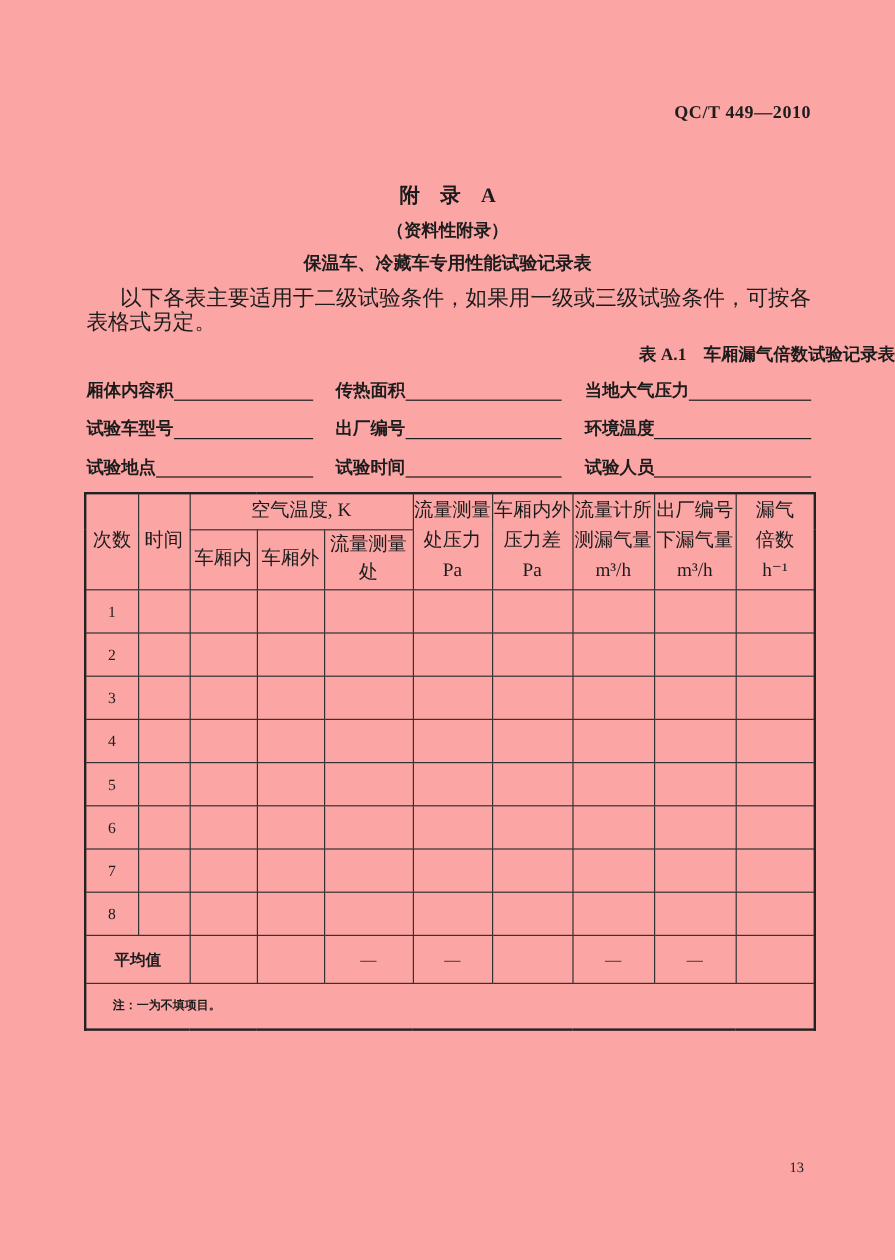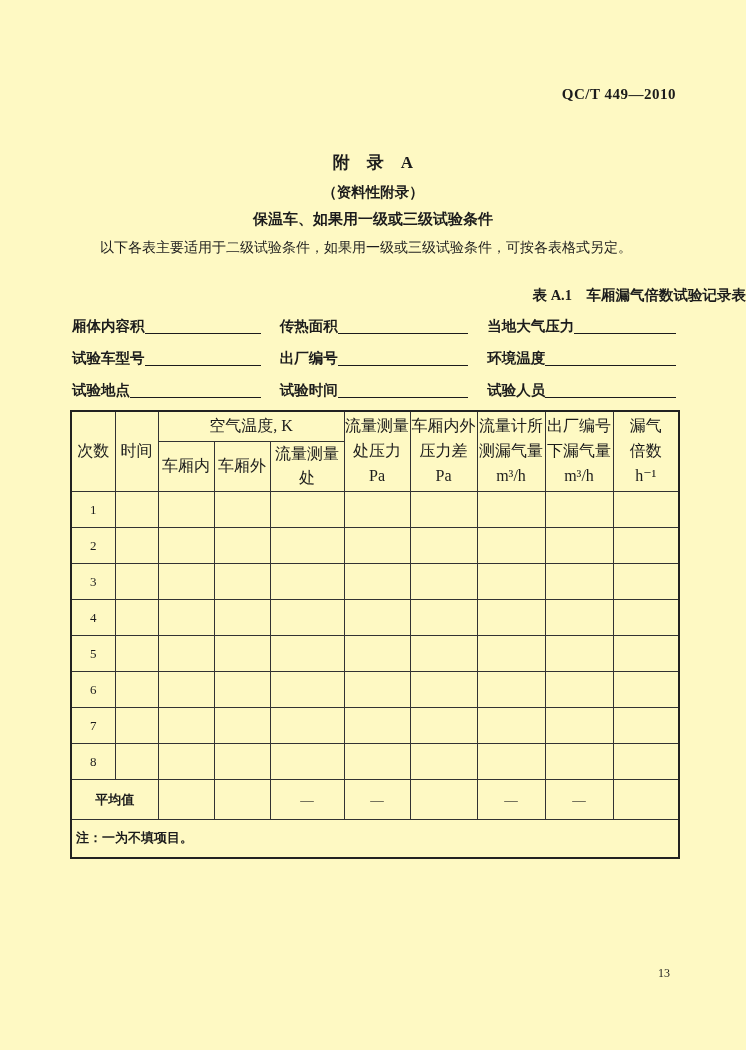--- a/index.html
+++ b/index.html
@@ -1,36 +1,36 @@
 <!DOCTYPE html>
 <html><head>
 <meta charset="utf-8">
 <style>
   html,body{margin:0;padding:0;}
   body{background:#e8e8e8;}
   .page{
     position:relative;
     width:746px;height:1050px;
     margin:0 auto;
-    background:#fef9c3;
+    background:#fca5a5;
     color:#1c1c1c;
     font-family:"Liberation Serif","DejaVu Serif",serif;
     overflow:hidden;
   }
   .doc-number{
     position:absolute;top:86px;right:70px;
     font-size:15px;font-weight:bold;letter-spacing:0.5px;
   }
   .title-block{position:absolute;top:151px;left:0;width:100%;text-align:center;}
   .appendix-title{font-size:17px;font-weight:bold;margin:0 0 9px 0;}
   .appendix-subtitle{font-size:14.5px;font-weight:bold;margin:0 0 8px 0;}
   .appendix-heading{font-size:15px;font-weight:bold;margin:0;}
   .intro{
     position:absolute;top:238px;left:72px;width:606px;
-    font-size:14px;line-height:20px;text-indent:28px;
+    font-size:18px;line-height:20px;text-indent:28px;
   }
   .caption{
     position:absolute;top:286px;left:0;width:100%;
     text-align:right;font-size:14.5px;font-weight:bold;
   }
   .form-fields{position:absolute;top:311px;left:72px;width:604px;}
   .form-row{display:flex;height:23px;margin-bottom:9px;}
   .form-cell{flex:1;display:flex;align-items:flex-end;margin-right:19px;}
   .form-cell:last-child{margin-right:0;}
   .form-label{font-size:14.5px;font-weight:bold;white-space:nowrap;line-height:1;padding-bottom:1px;}
@@ -51,37 +51,37 @@
     font-family:"Liberation Serif","DejaVu Serif",serif;
   }
   tr.hdr-top{height:30px;}
   tr.hdr-sub{height:32px;}
   tr.body-row{height:36px;}
   tr.body-row td{font-size:13px;}
   tr.avg-row{height:40px;}
   tr.avg-row td{font-size:13.5px;}
   tr.avg-row td.avg-label{font-weight:bold;font-size:13px;text-align:center;}
   tr.note-row{height:38px;}
-  tr.note-row td{text-align:left;padding-left:4px;font-size:13px;font-weight:bold;}
+  tr.note-row td{text-align:left;padding-left:22px;font-size:10px;font-weight:bold;}
   .page-number{
     position:absolute;top:966px;right:76px;
     font-size:12px;
   }
 </style>
 </head>
 <body>
 
 <div class="page">
 
   <div class="doc-number">QC/T 449—2010</div>
 
   <div class="title-block">
     <p class="appendix-title">附　录　A</p>
     <p class="appendix-subtitle">（资料性附录）</p>
-    <p class="appendix-heading">保温车、如果用一级或三级试验条件</p>
+    <p class="appendix-heading">保温车、冷藏车专用性能试验记录表</p>
   </div>
 
   <div class="intro">以下各表主要适用于二级试验条件，如果用一级或三级试验条件，可按各表格式另定。</div>
 
   <div class="caption">表 A.1　车厢漏气倍数试验记录表</div>
 
   <div class="form-fields">
     <div class="form-row">
       <div class="form-cell">
           <span class="form-label">厢体内容积</span>

